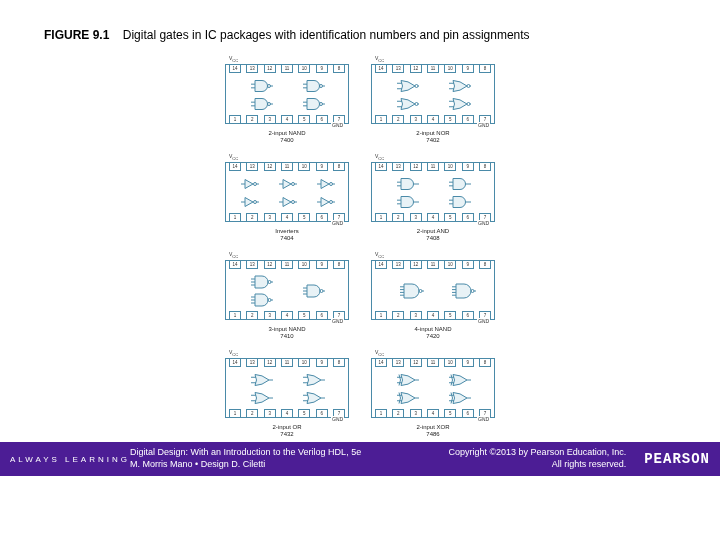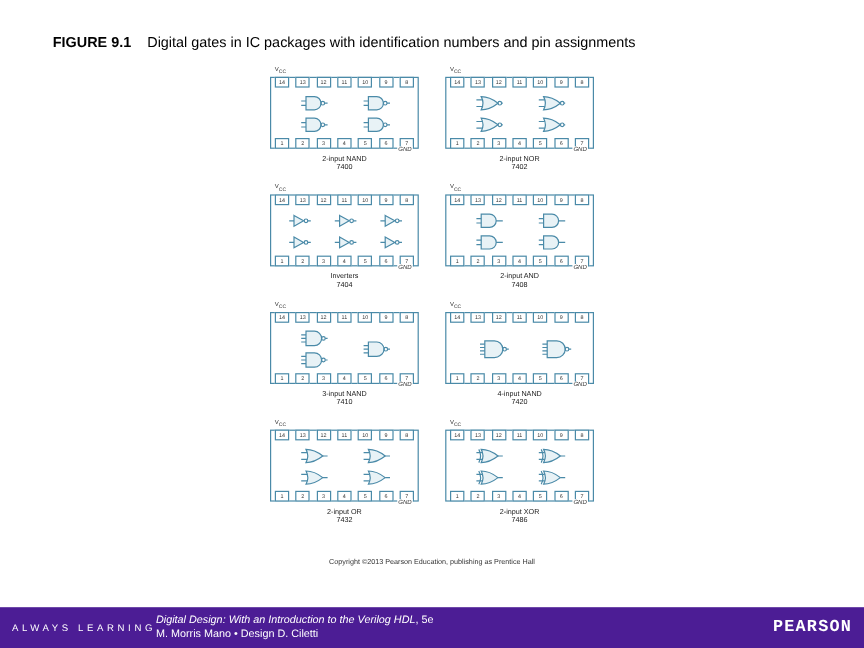--- a/index.html
+++ b/index.html
@@ -8,21 +8,21 @@
     width: 720px;
     height: 540px;
     font-family: Arial, Helvetica, sans-serif;
     background: #fff;
     color: #000;
     overflow: hidden;
   }
   .page {
     position: relative;
     width: 720px;
-    height: 540px;
+    height: 476px;
   }
   .caption {
     position: absolute;
     top: 28px;
     left: 44px;
     right: 44px;
     font-size: 12px;
   }
   .caption .label {
     font-weight: bold;
@@ -136,21 +136,21 @@
   .footer .always {
     width: 120px;
     padding-left: 10px;
     letter-spacing: 3px;
     font-size: 8px;
   }
   .footer .mid {
     flex: 1;
     line-height: 1.3;
   }
-  .footer .mid .title { font-style: italic; }
+  .footer .mid .title { }
   .footer .right {
     text-align: right;
     padding-right: 8px;
     line-height: 1.3;
   }
   .footer .pearson {
     font-weight: bold;
     font-size: 14px;
     letter-spacing: 1px;
     padding: 0 10px;
@@ -538,16 +538,20 @@
   </div>
 
   <div class="figcopy">Copyright ©2013 Pearson Education, publishing as Prentice Hall</div>
 
   <div class="footer">
     <div class="always">ALWAYS LEARNING</div>
     <div class="mid">
       <span class="title">Digital Design: With an Introduction to the Verilog HDL</span><span>, 5e</span><br>
       <span>M. Morris Mano • Design D. Ciletti</span>
     </div>
+    <div class="right">
+      <span>Copyright ©2013 by Pearson Education, Inc.</span><br>
+      <span>All rights reserved.</span>
+    </div>
     <div class="pearson">PEARSON</div>
   </div>
 
 </div>
 
 </body></html>

